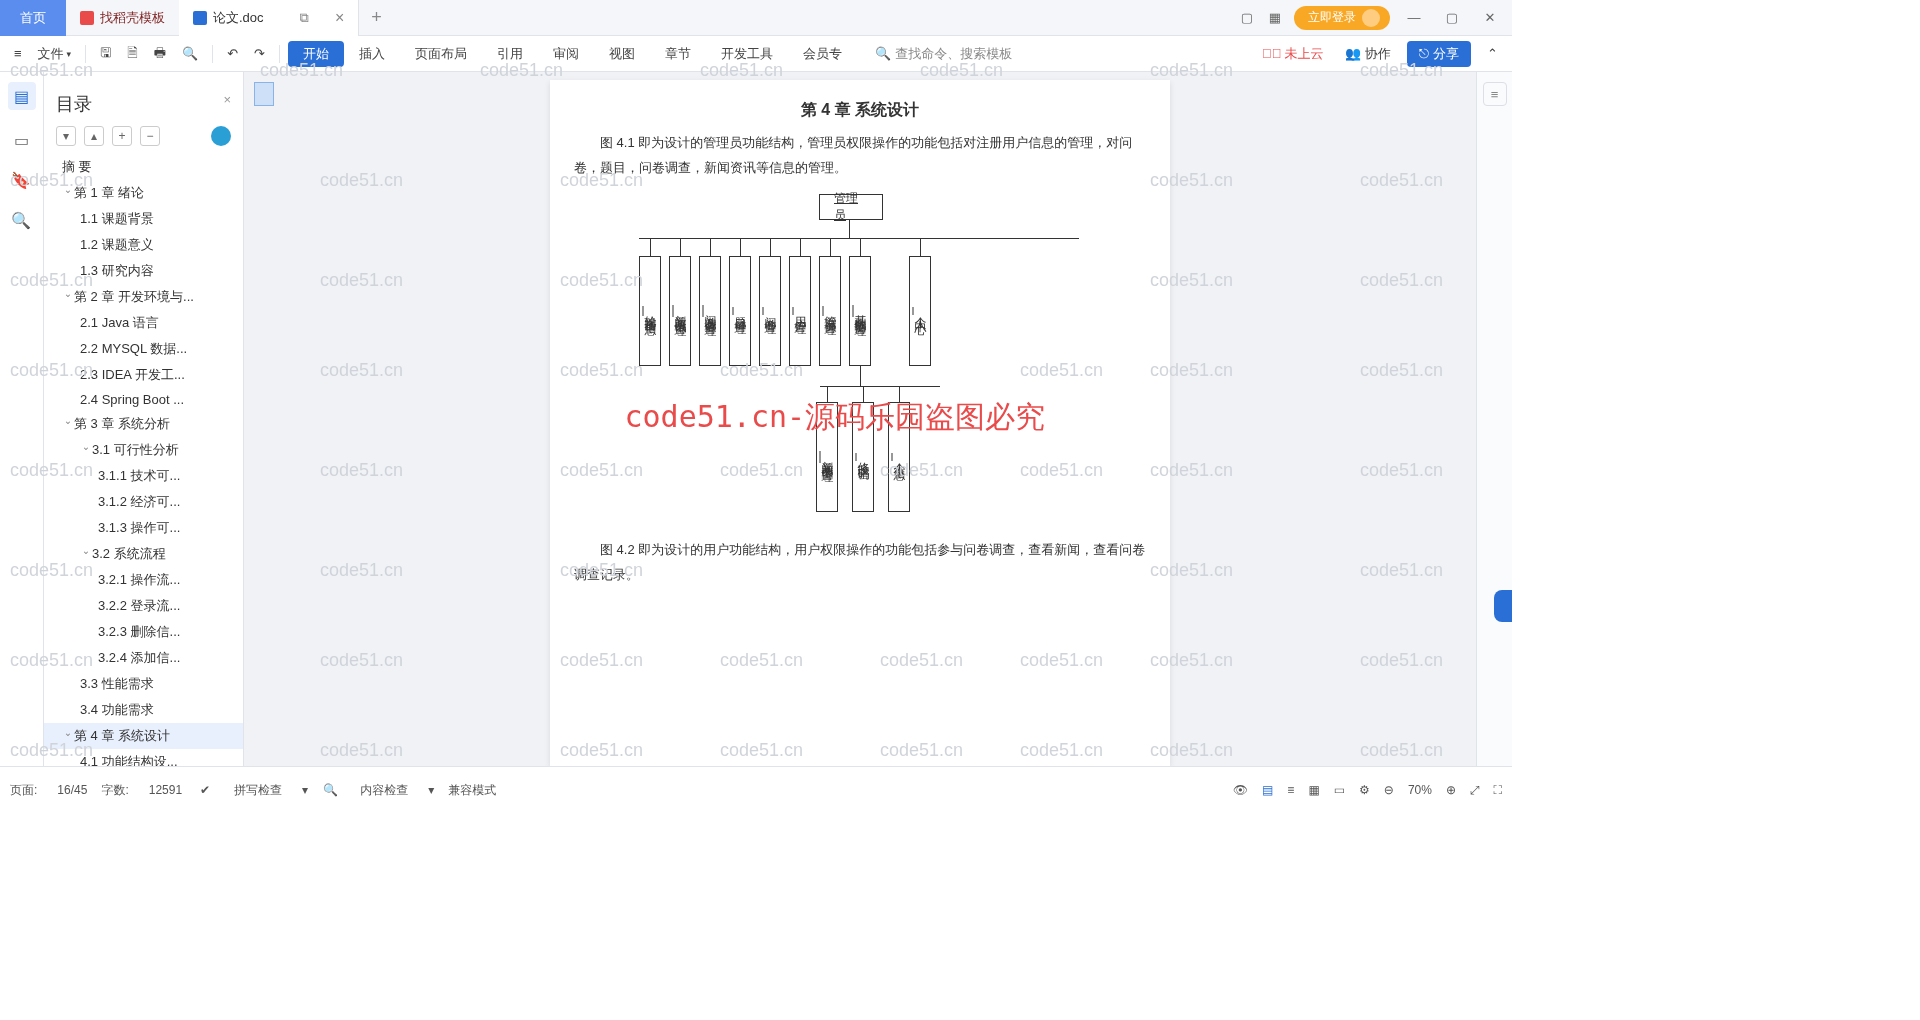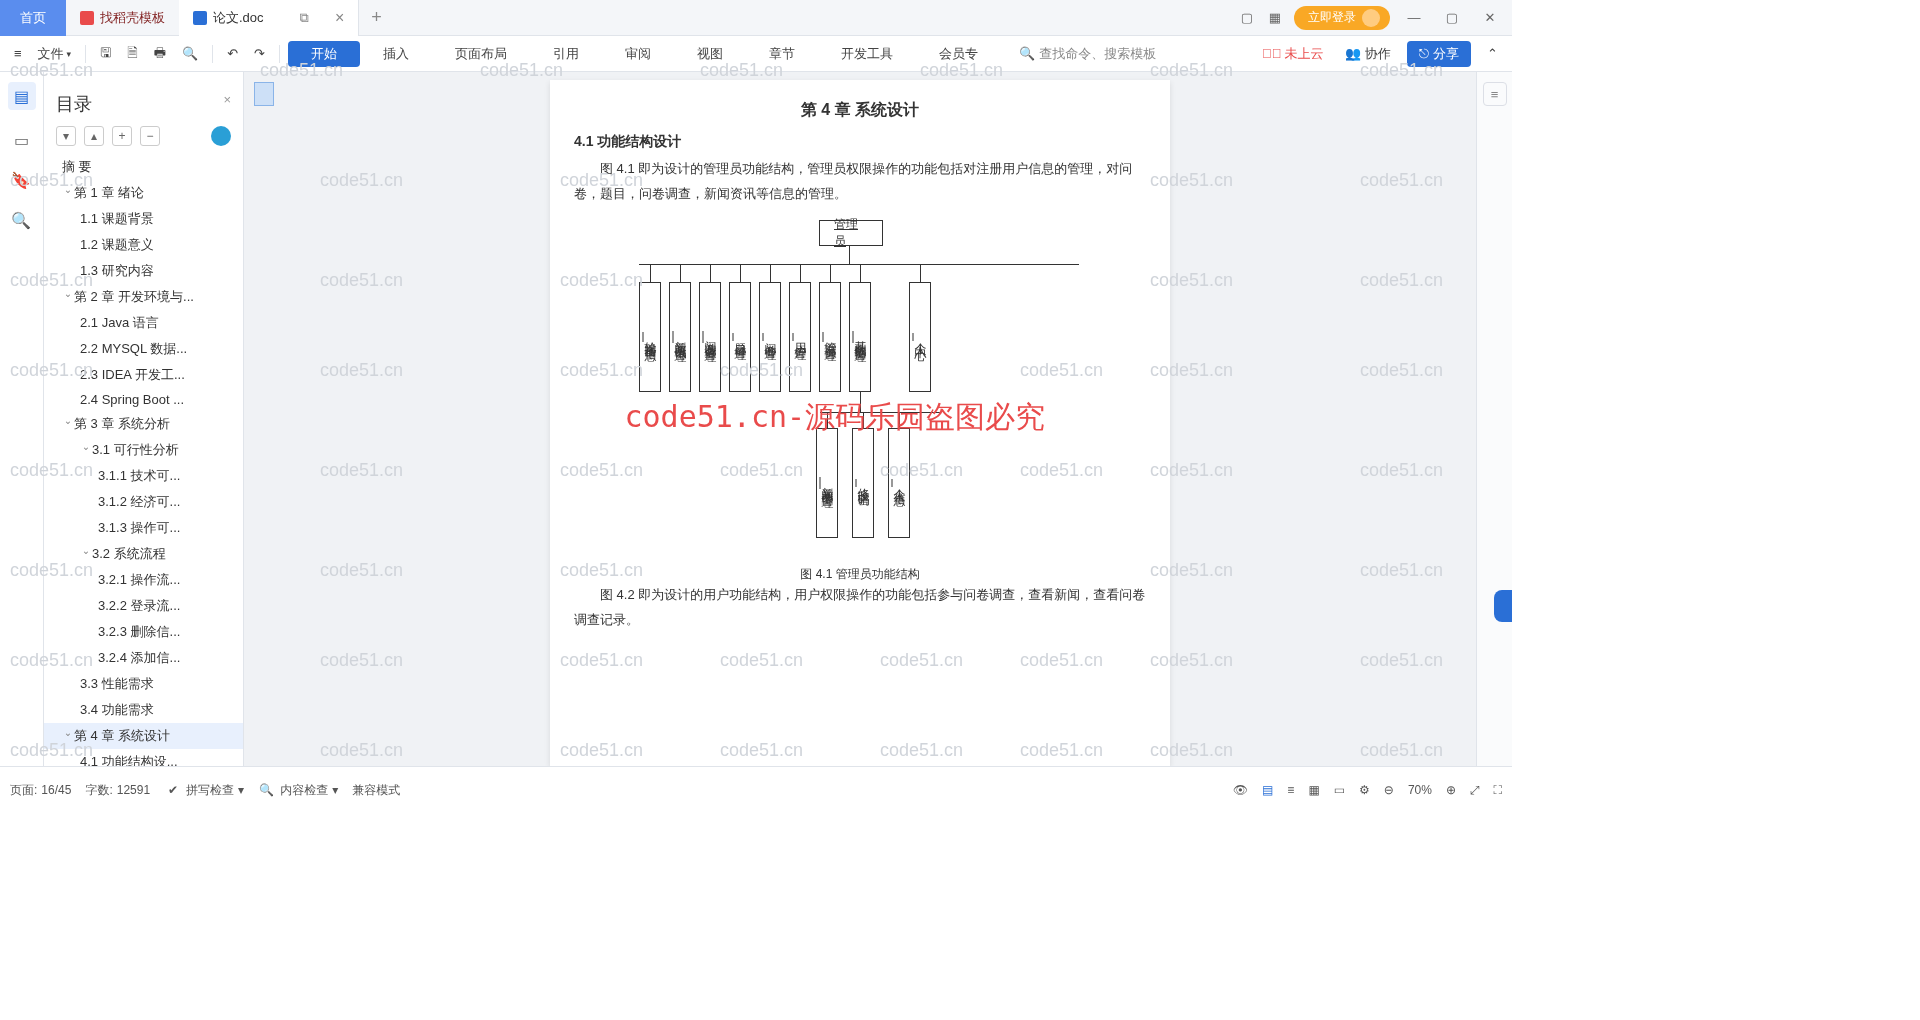--- a/index.html
+++ b/index.html
@@ -15,21 +15,21 @@
 .tab-add { padding:0 12px; color:#888; font-size:18px; }
 .title-right { margin-left:auto; display:flex; align-items:center; gap:10px; padding-right:8px; }
 .ico { width:18px; height:18px; display:inline-flex; align-items:center; justify-content:center; color:#666; }
 .login-btn { background:#f9a825; color:#fff; padding:3px 10px 3px 14px; border-radius:14px; display:flex; align-items:center; gap:6px; font-size:12px; }
 .login-btn .avatar { width:18px; height:18px; background:#ffcc80; border-radius:50%; }
 .win-btn { width:28px; height:28px; display:flex; align-items:center; justify-content:center; color:#666; }
 
 .toolbar { height:36px; display:flex; align-items:center; border-bottom:1px solid #e0e4ea; padding:0 8px; gap:4px; font-size:13px; }
 .tb-btn { padding:4px 6px; display:flex; align-items:center; gap:3px; color:#444; cursor:pointer; }
 .tb-sep { width:1px; height:18px; background:#e0e4ea; margin:0 4px; }
-.tb-menu { padding:4px 23px; color:#444; cursor:pointer; }
+.tb-menu { padding:4px 15px; color:#444; cursor:pointer; }
 .tb-menu.active { background:#2a6fd6; color:#fff; border-radius:4px; }
 .tb-search { margin-left:14px; display:flex; align-items:center; gap:4px; color:#888; }
 .tb-right { margin-left:auto; display:flex; align-items:center; gap:10px; }
 .cloud-bad { color:#e94b4b; }
 .share-btn { background:#2a6fd6; color:#fff; padding:4px 12px; border-radius:4px; display:flex; align-items:center; gap:4px; }
 
 .main { display:flex; height:694px; }
 .left-strip { width:44px; border-right:1px solid #e0e4ea; display:flex; flex-direction:column; align-items:center; padding-top:10px; gap:20px; }
 .left-strip .strip-ico { width:20px; height:20px; display:flex; align-items:center; justify-content:center; color:#666; font-size:16px; }
 .left-strip .strip-ico.active { color:#2a6fd6; background:#e8f0fd; border-radius:4px; padding:4px; width:28px; height:28px; }
@@ -62,21 +62,21 @@
 .node.v { width:22px; writing-mode:vertical-rl; text-orientation:upright; padding:6px 2px; letter-spacing:2px; }
 .line { position:absolute; background:#333; }
 .line.h { height:1px; }
 .line.v { width:1px; }
 .watermark-big { position:absolute; color:#e94b4b; font-size:30px; font-weight:500; white-space:nowrap; left:50%; transform:translateX(-56%); top:325px; z-index:5; font-family:monospace; }
 .doc-mini { position:absolute; left:10px; top:10px; width:20px; height:24px; background:#cde0f7; border:1px solid #8ab4e8; }
 .right-strip { width:36px; border-left:1px solid #e0e4ea; background:#fafbfc; display:flex; flex-direction:column; align-items:center; padding-top:10px; }
 .right-strip .rs-btn { width:24px; height:24px; border:1px solid #dcdfe6; border-radius:4px; margin-bottom:8px; display:flex; align-items:center; justify-content:center; color:#888; }
 
 .status-bar { height:38px; border-top:1px solid #e0e4ea; display:flex; align-items:center; padding:0 10px; font-size:12px; color:#555; gap:14px; }
-.sb-item { display:flex; align-items:center; gap:4px;margin-top:9px; }
+.sb-item { display:flex; align-items:center; gap:20px;margin-top:9px; }
 .sb-spacer { flex:1; }
 .sb-ico { width:18px; height:18px; display:flex; align-items:center; justify-content:center; }
 
 .wm { position:absolute; color:#d0d4da; font-size:18px; pointer-events:none; font-family:Arial; }
 .feedback-tab { position:absolute; right:0; top:590px; width:18px; height:32px; background:#2a6fd6; border-radius:8px 0 0 8px; }
 </style>
 </head>
 <body>
 
 <div class="title-bar">
@@ -252,21 +252,20 @@
           <span>4.1  功能结构设...</span>
         </div>
       </div>
   </div>
 
   <div class="doc-area">
     <div class="doc-mini"></div>
     <div class="watermark-big">code51.cn-源码乐园盗图必究</div>
     <div class="page">
       <h2>第 4 章  系统设计</h2>
-      <h3>4.1  功能结构设计</h3>
       <p>图 4.1 即为设计的管理员功能结构，管理员权限操作的功能包括对注册用户信息的管理，对问卷，题目，问卷调查，新闻资讯等信息的管理。</p>
       <div class="diagram" id="diagram">
           <div class="node h" style="left: 245px; top: 0px; width: 64px; height: 26px;">管理员</div>
           <div class="line v" style="left: 275px; top: 26px; width: 1px; height: 18px;"></div>
           <div class="line h" style="left: 65px; top: 44px; width: 440px; height: 1px;"></div>
           <div class="line v" style="left: 76px; top: 44px; width: 1px; height: 18px;"></div>
           <div class="node v" style="left: 65px; top: 62px; width: 22px; height: 110px;">轮播图信息</div>
           <div class="line v" style="left: 106px; top: 44px; width: 1px; height: 18px;"></div>
           <div class="node v" style="left: 95px; top: 62px; width: 22px; height: 110px;">新闻资讯管理</div>
           <div class="line v" style="left: 136px; top: 44px; width: 1px; height: 18px;"></div>
@@ -285,21 +284,20 @@
           <div class="node v" style="left: 335px; top: 62px; width: 22px; height: 110px;">个人中心</div>
           <div class="line v" style="left: 286px; top: 172px; width: 1px; height: 20px;"></div>
           <div class="line h" style="left: 246px; top: 192px; width: 120px; height: 1px;"></div>
           <div class="line v" style="left: 253px; top: 192px; width: 1px; height: 16px;"></div>
           <div class="node v" style="left: 242px; top: 208px; width: 22px; height: 110px;">新闻类型管理</div>
           <div class="line v" style="left: 289px; top: 192px; width: 1px; height: 16px;"></div>
           <div class="node v" style="left: 278px; top: 208px; width: 22px; height: 110px;">修改密码</div>
           <div class="line v" style="left: 325px; top: 192px; width: 1px; height: 16px;"></div>
           <div class="node v" style="left: 314px; top: 208px; width: 22px; height: 110px;">个人信息</div>
         </div>
-      <div class="caption">图 4.1 管理员功能结构</div>
       <p>图 4.2 即为设计的用户功能结构，用户权限操作的功能包括参与问卷调查，查看新闻，查看问卷调查记录。</p>
     </div>
   </div>
 
   <div class="right-strip">
     <div class="rs-btn">≡</div>
   </div>
 </div>
 
 <div class="status-bar">

